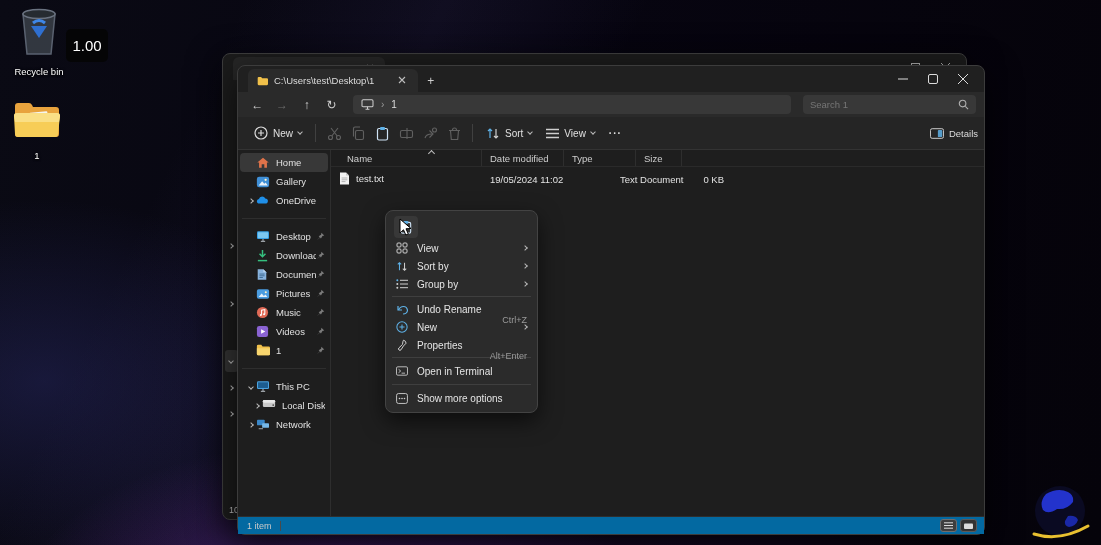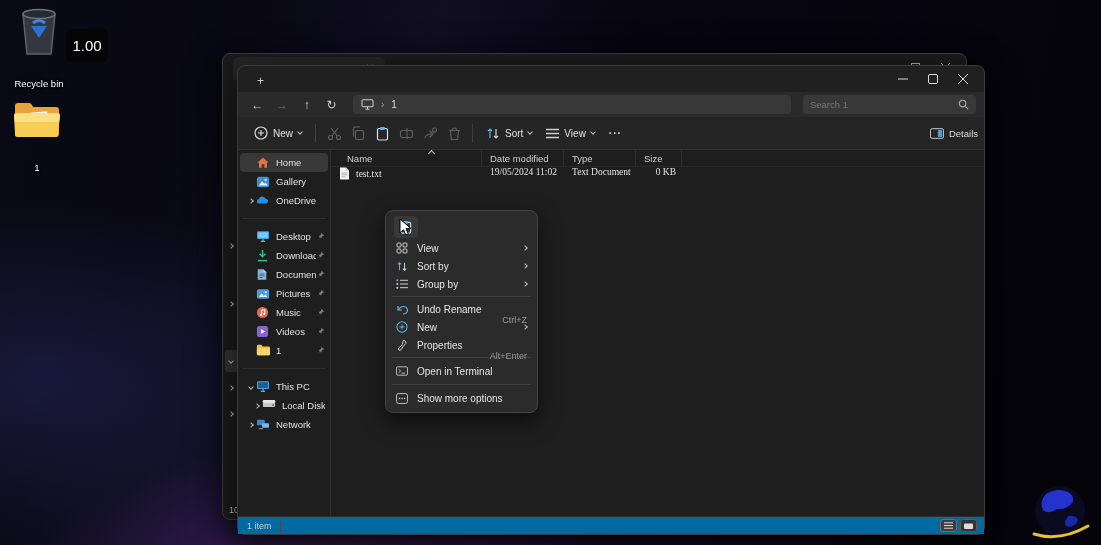--- a/index.html
+++ b/index.html
@@ -11,21 +11,21 @@
     background:
       radial-gradient(520px 300px at 30% 115%, rgba(126,52,192,.55), transparent 62%),
       radial-gradient(700px 480px at 55% 125%, rgba(92,32,142,.38), transparent 60%),
       radial-gradient(420px 280px at 4% 70%, rgba(58,60,148,.30), transparent 65%),
       linear-gradient(115deg, transparent 18%, rgba(82,72,142,.12) 33%, transparent 48%),
       linear-gradient(100deg, #0a0a14 0%, #070511 45%, #05030a 100%);
   }
 
   
   .desk-icon { position:absolute; width:62px; text-align:center; }
-  .desk-icon .lbl { font-size:9.5px; color:#fff; text-shadow:0 1px 2px #000, 0 0 3px #000; margin-top:18px; }
+  .desk-icon .lbl { font-size:9.5px; color:#fff; text-shadow:0 1px 2px #000, 0 0 3px #000; margin-top:6px; }
   .overlay-badge {
     position:absolute; left:22px; top:25px; width:42px; height:33px;
     background:rgba(5,5,5,.92); border-radius:5px; color:#fff;
     font-size:15px; display:flex; align-items:center; justify-content:center;margin-left:36px;
   }
 
   
   .win { position:absolute; background:#1f1f1f; border:1px solid #3c3c3c;
          border-radius:8px; box-shadow:0 10px 34px rgba(0,0,0,.65); }
   .tabbar { display:flex; align-items:flex-end; height:26px; padding-left:10px; position:relative; }
@@ -76,25 +76,25 @@
 
   .filepane { flex:1; position:relative; font-size:9.5px; }
   .cols { display:flex; height:17px; align-items:flex-start; color:#cfcfcf; border-bottom:1px solid #2a2a2a; }
   .col { padding-left:8px; position:relative; height:100%; display:flex; align-items:center; border-right:1px solid #2e2e2e; }
   .col.c-name { width:151px; padding-left:16px; }
   .col.c-date { width:82px; }
   .col.c-type { width:72px; }
   .col.c-size { width:46px; }
   .sortcaret { position:absolute; left:98px; top:1px; width:5px; height:5px;
                border-left:1px solid #bdbdbd; border-top:1px solid #bdbdbd; transform:rotate(45deg); }
-  .frow { display:flex; align-items:flex-start; height:18px; color:#e2e2e2;font-family:Liberation Serif, serif; }
+  .frow { display:flex; align-items:flex-end; height:18px; color:#e2e2e2; }
   .frow .cell { padding-left:8px; }
   .fname { width:151px; padding-left:6px; display:flex; align-items:center; gap:6px; }
   .fdate { width:82px; }
-  .ftype { width:72px; }
+  .ftype { width:72px;margin-left:48px; }
   .fsize { width:46px; text-align:right; padding-right:6px; }
 
   .statusbar { height:18px; border-top:1px solid #2e2e2e; background:#0369a1; display:flex;
                align-items:center; font-size:9px; color:#c9c9c9; padding:0 9px; position:relative; }
   .statussep { width:1px; height:10px; background:#4a4a4a; margin-left:8px; }
   .viewtoggles { position:absolute; right:7px; display:flex; gap:3px; }
   .vt { width:17px; height:13px; border:1px solid #5a5a5a; border-radius:3px; background:#333;
         display:flex; align-items:center; justify-content:center; }
   .vt.active { background:#3e3e3e; border-color:#6e6e6e; }
 
@@ -183,20 +183,31 @@
   <div class="chev r bgstrip-chev" style="left:6px; top:248px;"></div>
   <div class="chev d bgstrip-chev" style="left:6px; top:305px;"></div>
   <div class="chev r bgstrip-chev" style="left:6px; top:332px;"></div>
   <div class="chev r bgstrip-chev" style="left:6px; top:358px;"></div>
   <div class="bg-status">10</div>
 </div>
 
 <div class="win" id="fg-window">
 
   <div class="tabbar">
+    <div class="tab">
+      <svg width="11" height="10" viewBox="0 0 16 13">
+        <path d="M1 2 q0-1.5 1.5-1.5 L6 .5 7.5 2.5 14.5 2.5 q1.5 0 1.5 1.5 L16 11 q0 1.5-1.5 1.5 L2.5 12.5 q-1.5 0-1.5-1.5Z" fill="#f0c04a"></path>
+      </svg>
+      <span>C:\Users\test\Desktop\1</span>
+      <span class="tab-close" style="margin-left:14px">
+        <svg width="8" height="8" viewBox="0 0 8 8">
+            <path d="M1 1 L7 7 M7 1 L1 7" stroke="#bdbdbd" stroke-width="1.1"></path>
+          </svg>
+      </span>
+    </div>
     <div class="newtab">+</div>
     <div class="winctl">
       <span>
           <svg width="10" height="10" viewBox="0 0 10 10">
             <path d="M0 5 H10" stroke="#dcdcdc" stroke-width="1"></path>
           </svg>
         </span>
       <span>
           <svg width="10" height="10" viewBox="0 0 10 10">
             <rect x=".5" y=".5" width="9" height="9" rx="1.5" fill="none" stroke="#dcdcdc" stroke-width="1"></rect>

